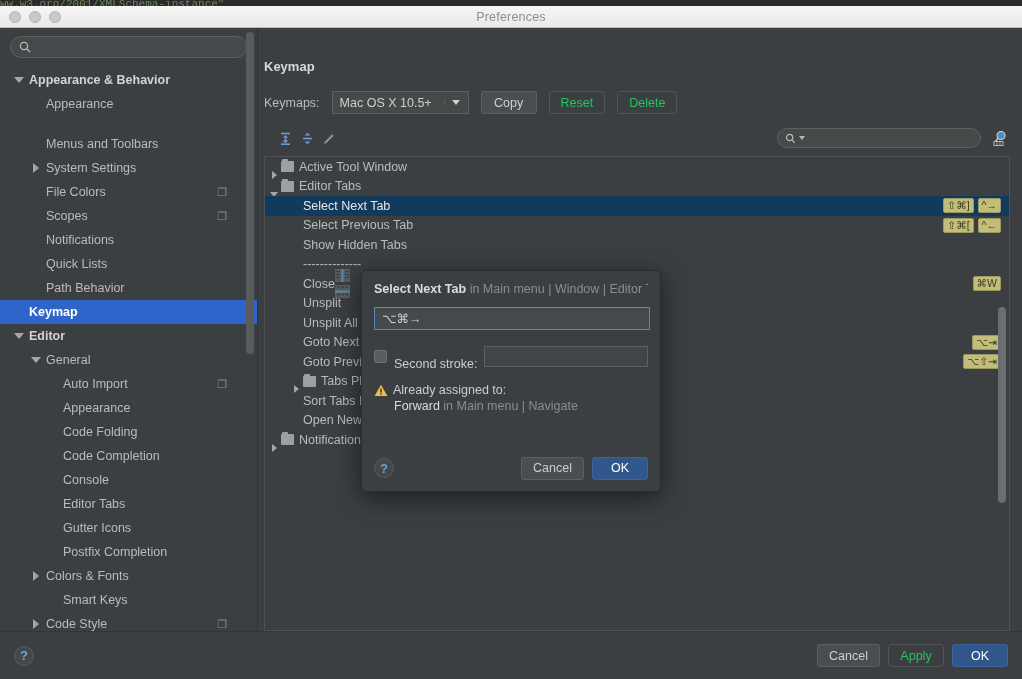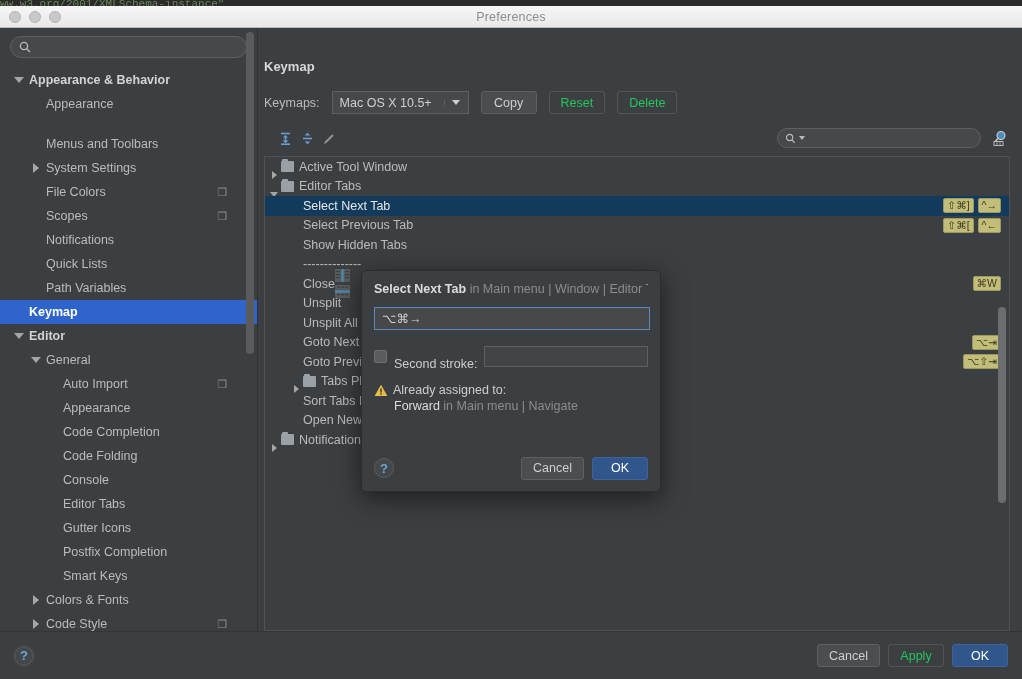--- a/index.html
+++ b/index.html
@@ -344,21 +344,21 @@
           <div class="tree-row" style="padding-left: 31px;">
             <span class="twisty"></span>
             <span>Notifications</span>
           </div>
           <div class="tree-row" style="padding-left: 31px;">
             <span class="twisty"></span>
             <span>Quick Lists</span>
           </div>
           <div class="tree-row" style="padding-left: 31px;">
             <span class="twisty"></span>
-            <span>Path Variables</span>
+            <span>Path Behavior</span>
           </div>
           <div class="tree-row sel bold" style="padding-left: 14px;">
             <span class="twisty"></span>
             <span>Keymap</span>
           </div>
           <div class="tree-row bold" style="padding-left: 14px;">
             <span class="twisty down"></span>
             <span>Editor</span>
           </div>
           <div class="tree-row" style="padding-left: 31px;">
@@ -369,49 +369,49 @@
             <span class="twisty"></span>
             <span>Auto Import</span>
             <span class="copy-glyph">❐</span>
           </div>
           <div class="tree-row" style="padding-left: 48px;">
             <span class="twisty"></span>
             <span>Appearance</span>
           </div>
           <div class="tree-row" style="padding-left: 48px;">
             <span class="twisty"></span>
+            <span>Code Folding</span>
+          </div>
+          <div class="tree-row" style="padding-left: 48px;">
+            <span class="twisty"></span>
             <span>Code Completion</span>
           </div>
           <div class="tree-row" style="padding-left: 48px;">
             <span class="twisty"></span>
-            <span>Code Folding</span>
-          </div>
-          <div class="tree-row" style="padding-left: 48px;">
-            <span class="twisty"></span>
             <span>Console</span>
           </div>
           <div class="tree-row" style="padding-left: 48px;">
             <span class="twisty"></span>
             <span>Editor Tabs</span>
           </div>
           <div class="tree-row" style="padding-left: 48px;">
             <span class="twisty"></span>
             <span>Gutter Icons</span>
           </div>
           <div class="tree-row" style="padding-left: 48px;">
             <span class="twisty"></span>
             <span>Postfix Completion</span>
-          </div>
-          <div class="tree-row" style="padding-left: 48px;">
-            <span class="twisty"></span>
-            <span>Smart Keys</span>
           </div>
           <div class="tree-row" style="padding-left: 31px;">
             <span class="twisty right"></span>
             <span>Colors &amp; Fonts</span>
+          </div>
+          <div class="tree-row" style="padding-left: 48px;">
+            <span class="twisty"></span>
+            <span>Smart Keys</span>
           </div>
           <div class="tree-row" style="padding-left: 31px;">
             <span class="twisty right"></span>
             <span>Code Style</span>
             <span class="copy-glyph">❐</span>
           </div>
           <div class="tree-row" style="padding-left: 31px;">
             <span class="twisty"></span>
             <span>Inspections</span>
             <span class="copy-glyph">❐</span>

